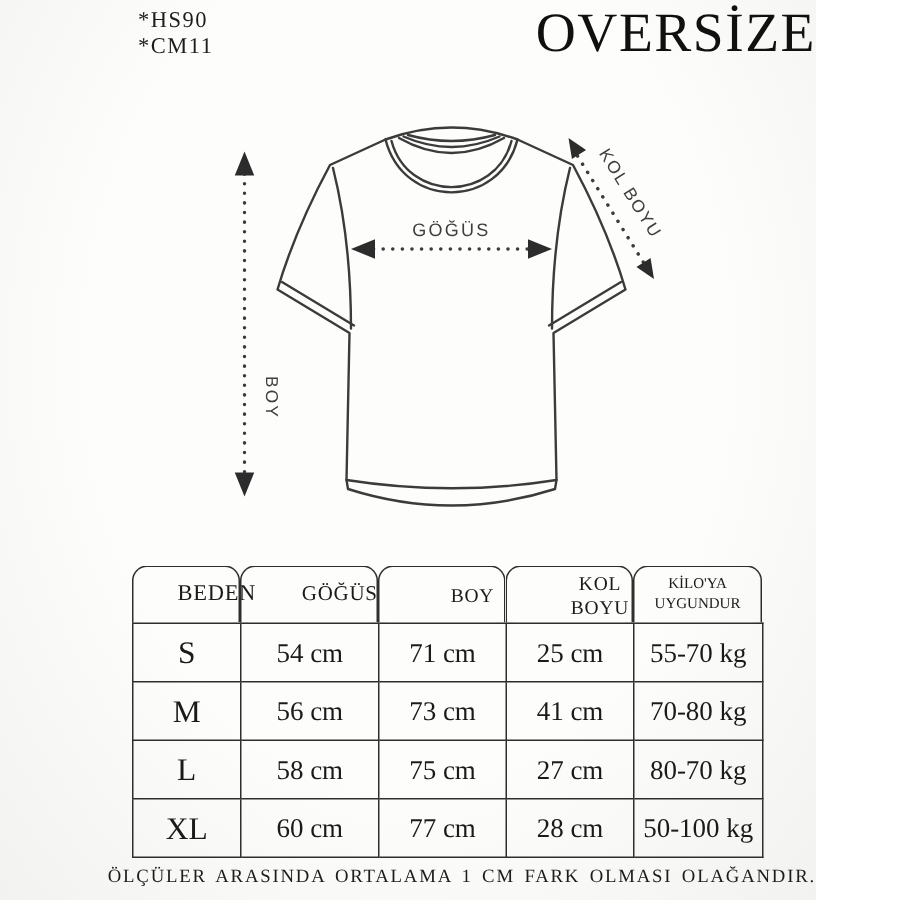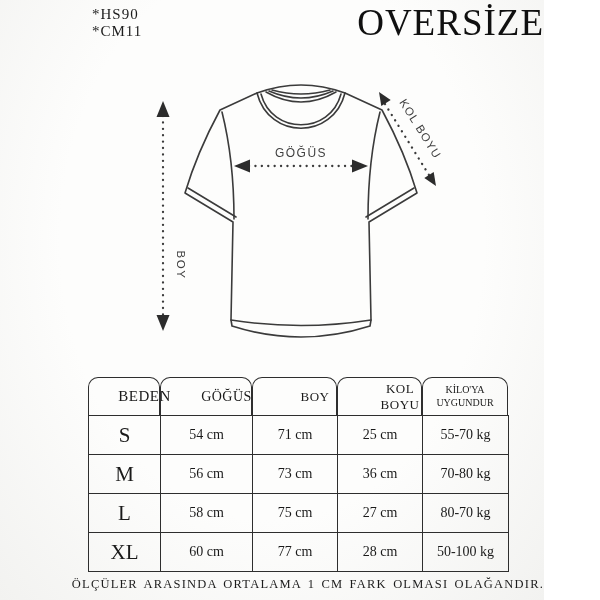--- a/index.html
+++ b/index.html
@@ -43,21 +43,21 @@
   .tab.c2{width:85px;font-size:13px;letter-spacing:0.5px;}
   .tab.c3{width:85px;font-size:13px;letter-spacing:0.5px;}
   .tab.c4{width:86px;font-size:10px;line-height:1.25;padding:11px 8px;}
   table.size-grid{
     position:absolute;left:88px;top:415px;width:420px;
     border-collapse:collapse;table-layout:fixed;
   }
   table.size-grid td{
     border:1.4px solid #2e2e2e;
     text-align:center;vertical-align:middle;
-    font-size:14px;
+    font-size:18px;
     height:38px;
     padding:0;
   }
   table.size-grid td.size-cell{font-size:21px;}
   .footer-note{
     position:absolute;left:0;right:0;top:577px;
     text-align:right;
     font-size:12.5px;letter-spacing:1.2px;word-spacing:2px;
     color:#1c1c1c;
   }
@@ -149,21 +149,21 @@
         <td class="size-cell">S</td>
         <td>54 cm</td>
         <td>71 cm</td>
         <td>25 cm</td>
         <td>55-70 kg</td>
       </tr>
       <tr>
         <td class="size-cell">M</td>
         <td>56 cm</td>
         <td>73 cm</td>
-        <td>36 cm</td>
+        <td>41 cm</td>
         <td>70-80 kg</td>
       </tr>
       <tr>
         <td class="size-cell">L</td>
         <td>58 cm</td>
         <td>75 cm</td>
         <td>27 cm</td>
         <td>80-70 kg</td>
       </tr>
       <tr>

